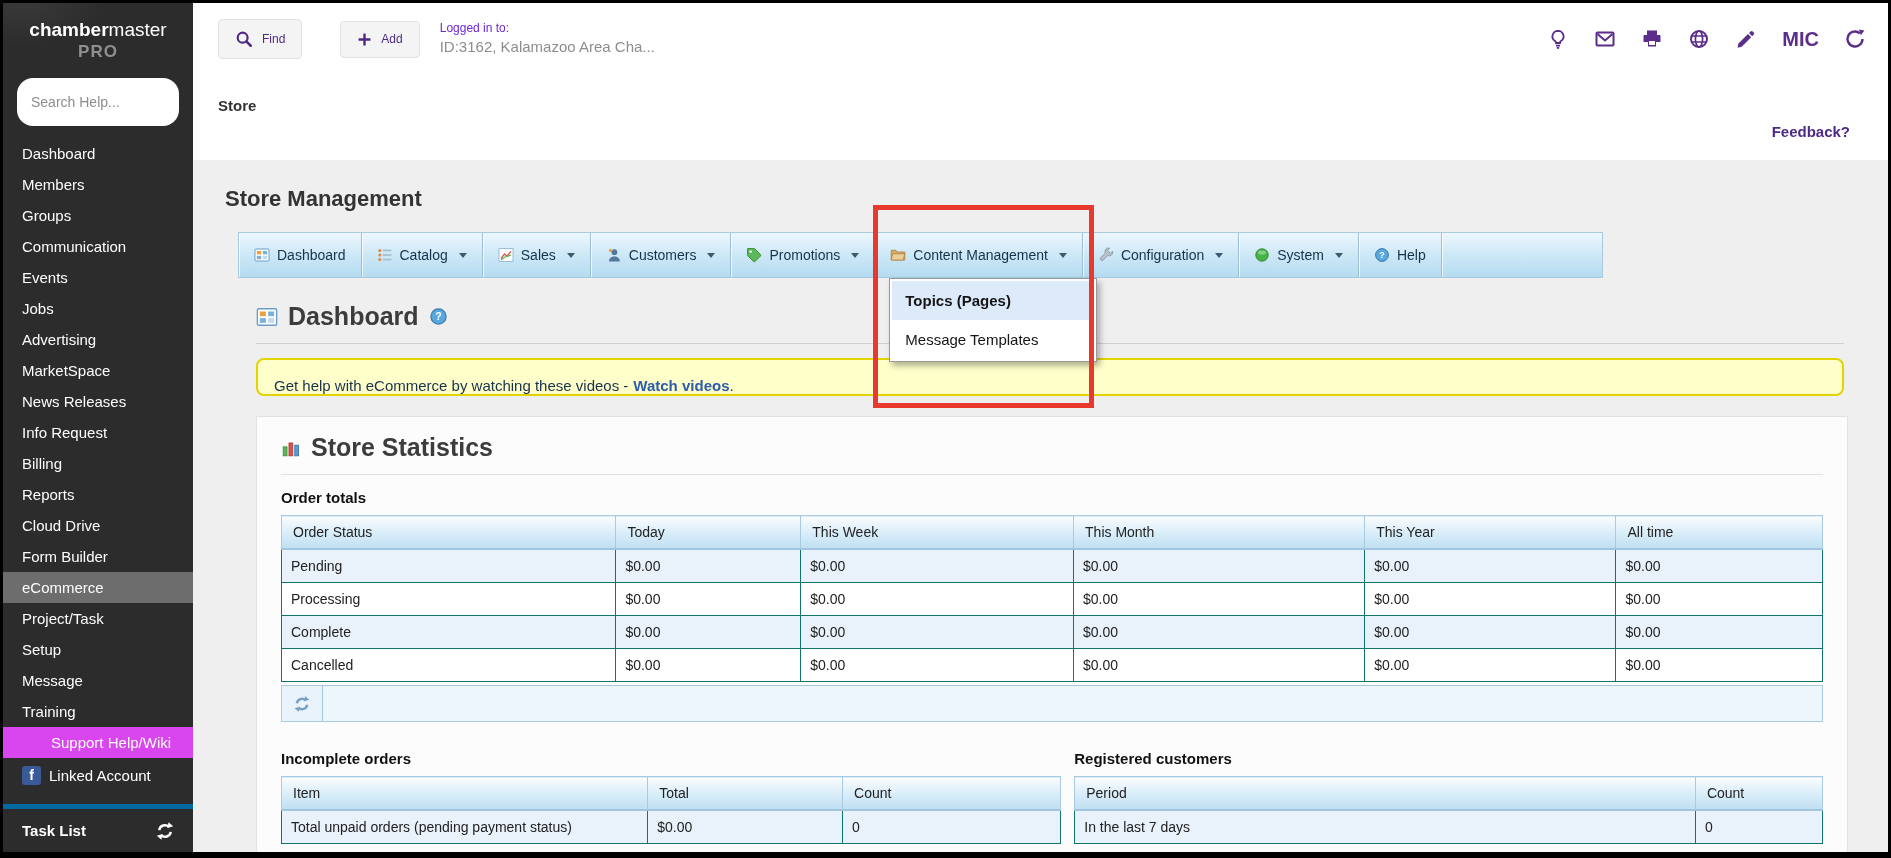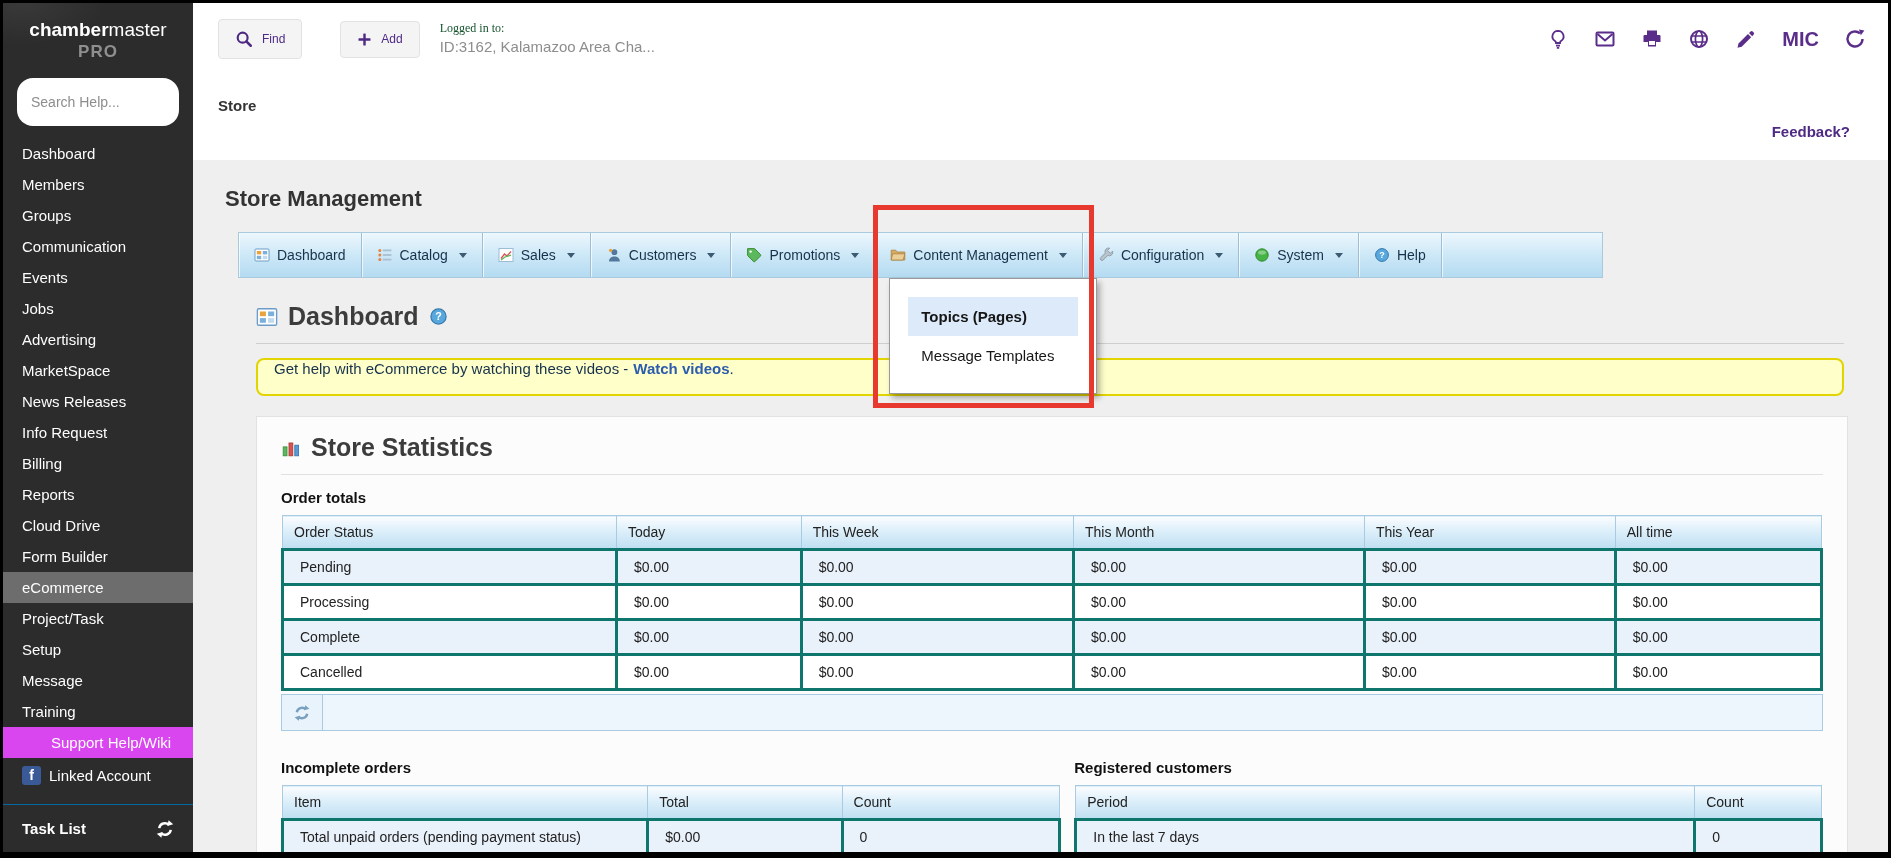--- a/index.html
+++ b/index.html
@@ -20,33 +20,33 @@
                        font-size:14px; color:#444; font-family:"Liberation Sans",sans-serif; outline:none; }
   .search-wrap input::placeholder { color:#8d8d8d; }
   .side-nav { margin-top:4px; }
   .s-item { height:31px; display:flex; align-items:center; padding-left:19px; font-size:15px;
             color:#fdfdfd; cursor:pointer; white-space:nowrap; }
   .s-item.active { background:#6d6d6d; }
   .s-item.support { background:#d946ef;padding-left:48px; }
   .fb-item { height:34px; display:flex; align-items:center; gap:8px; padding-left:19px; font-size:15px; cursor:pointer; }
   .fb-badge { width:19px; height:19px; background:#3a5a97; border-radius:3px; color:#fff; font-weight:bold;
               display:flex; align-items:center; justify-content:center; font-size:14px; }
-  .task { margin-top:auto; border-top:1px solid #0369a1; height:48px; display:flex; align-items:center;
+  .task { margin-top:auto; border-top:5px solid #0369a1; height:48px; display:flex; align-items:center;
           justify-content:space-between; padding:0 18px 0 19px; font-size:15px; font-weight:bold; }
 
   
   .main { flex:1; display:flex; flex-direction:column; min-width:0; }
 
   .topbar { height:72px; background:#fff; display:flex; align-items:center; padding-left:25px; }
   .btn { display:flex; align-items:center; gap:9px; background:#f4f4f4; border:1px solid #e2e2e2;
          border-radius:4px; padding:10px 16px; font-size:12px; color:#4e2a84; cursor:pointer;
          font-family:"Liberation Sans",sans-serif; }
   .btn + .btn { margin-left:38px; }
   .loggedin { margin-left:20px; line-height:1.3; }
-  .li-label { font-size:12px; color:#14532d;font-family:Liberation Serif, serif; }
+  .li-label { font-size:12px; color:#6d28d9; }
   .li-value { font-size:15px; color:#8d8d8d; }
   .top-icons { margin-left:auto; display:flex; align-items:center; gap:25px; padding-right:22px; }
   .top-icons svg { display:block; cursor:pointer; }
   .mic { font-weight:bold; font-size:20px; color:#5b2d8a; cursor:pointer; }
 
   .crumb-band { height:85px; background:#fff; position:relative; }
   .crumb { position:absolute; left:25px; top:22px; font-size:15px; font-weight:bold; color:#333; }
   .feedback { position:absolute; right:38px; top:48px; font-size:15px; font-weight:bold; color:#4e2a84; cursor:pointer; }
 
   .content { flex:1; background:#efefef; position:relative; overflow:hidden; }
@@ -59,44 +59,44 @@
   .tab { display:flex; align-items:center; gap:7px; padding:0 15px; font-size:14px; color:#16324a;
          border-right:1px solid #9dbed4; box-shadow:inset 1px 0 0 rgba(255,255,255,.7); cursor:pointer; position:relative; }
   .tab-filler { flex:1; box-shadow:inset 1px 0 0 rgba(255,255,255,.7); }
   .ic16 { width:16px; height:16px; flex-shrink:0; }
   .caret { width:0; height:0; border-left:4px solid transparent; border-right:4px solid transparent;
            border-top:5px solid #3c5a72; margin-left:4px; }
 
   .red-box { position:absolute; left:-2px; top:-28px; width:calc(100% + 14px); height:203px;
              border:5px solid #e8392f; z-index:60; pointer-events:none; }
   .dropdown { position:absolute; left:14px; top:calc(100% + 1px); width:208px; background:#fff;
-              border:1px solid #9a9a9a; box-shadow:3px 4px 6px rgba(0,0,0,.3); z-index:50; padding:18px; }
+              border:1px solid #9a9a9a; box-shadow:3px 4px 6px rgba(0,0,0,.3); z-index:50; padding:2px; }
   .dd-item { font-size:15px; color:#161616; padding:11px 13px; cursor:pointer; white-space:nowrap; }
   .dd-item.active { background:#dceafa; font-weight:bold; }
 
   .section-head { display:flex; align-items:center; gap:10px; margin:24px 0 0 63px; }
   .section-title { font-size:25px; font-weight:bold; color:#3c3c3c; }
   .divider { height:1px; background:#cfcfcf; margin:12px 44px 0 63px; }
 
   .banner { margin:14px 44px 0 63px; height:38px; background:#ffffca; border:2px solid #e2d400;
-            border-radius:8px; display:flex; align-items:flex-start; padding:0 16px; font-size:15px; color:#17324d; }
+            border-radius:8px; display:flex; align-items:flex-end; padding:0 16px; font-size:15px; color:#17324d; }
   .banner .link { color:#2b5cad; font-weight:bold; margin-left:5px; cursor:pointer; }
 
   
   .card { margin:20px 40px 0 63px; background:#fcfcfc; border:1px solid #e2e2e2; padding:16px 24px 30px; }
   .card-head { display:flex; align-items:center; gap:10px; }
   .divider2 { height:1px; background:#e0e0e0; margin:12px 0 14px; }
   .tbl-label { font-size:15px; font-weight:bold; color:#111; margin:4px 0 9px; }
 
   table.blue { width:100%; border-collapse:collapse; font-size:14px; color:#222;
                border:1px solid #a9cbe2; background:#fff; }
   table.blue th { background:linear-gradient(180deg,#fbfdff 0%,#ddeffa 45%,#bfdff2 100%);
                   text-align:left; font-weight:normal; padding:8px 11px; border:1px solid #a9cbe2;
                   border-bottom:2px solid #9fc6de; }
-  table.blue td { padding:8px 16px; border:3px solid #0f766e; }
+  table.blue td { padding:8px 9px; border:1px solid #0f766e; }
   table.blue tbody tr:nth-child(odd) { background:#e9f1fb; }
   table.blue tbody tr:nth-child(even) { background:#fff; }
 
   .ot-c0{width:21.7%}.ot-c1{width:12%}.ot-c2{width:17.7%}.ot-c3{width:18.9%}.ot-c4{width:16.3%}.ot-c5{width:13.4%}
   .io-c0{width:47%}.io-c1{width:25%}.io-c2{width:28%}
   .rc-c0{width:83%}.rc-c1{width:17%}
 
   .refresh-row { display:flex; height:37px; border:1px solid #a9cbe2; background:#eef6fd; margin-top:3px; }
   .refresh-cell { width:41px; display:flex; align-items:center; justify-content:center;
                   border-right:1px solid #a9cbe2; background:#e8f3fb; cursor:pointer; }

